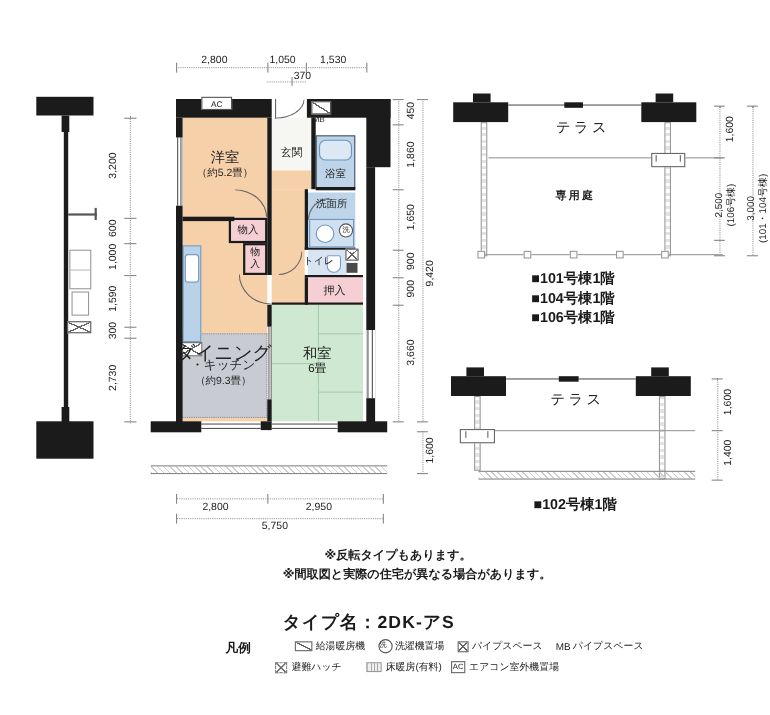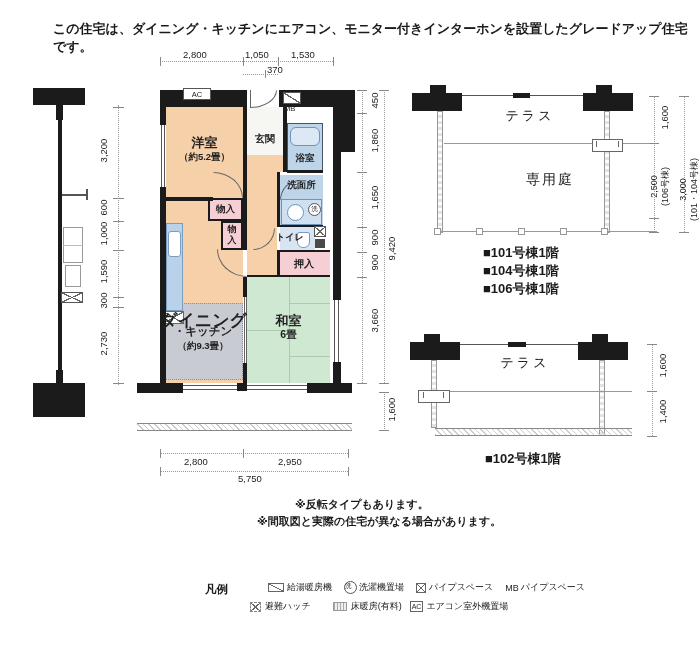--- a/index.html
+++ b/index.html
@@ -1,21 +1,21 @@
 <!DOCTYPE html>
 <html><head>
 <meta charset="utf-8">
 <style>
   html,body{margin:0;padding:0;background:#fff}
   #canvas{position:relative;width:700px;height:650px;background:#ffffff;
     font-family:"Liberation Sans","DejaVu Sans",sans-serif;color:#1a1a1a;overflow:hidden}
   .abs{position:absolute}
   .blk{position:absolute;background:#1b1b1b}
   .room{position:absolute}
-  .rlabel{position:absolute;color:#222;text-align:center;white-space:nowrap;font-weight:bold}
+  .rlabel{position:absolute;color:#222;text-align:center;white-space:nowrap;font-weight:normal}
   .dim{position:absolute;font-size:9.5px;color:#222;white-space:nowrap}
   .vdim{position:absolute;font-size:9.5px;color:#222;white-space:nowrap;text-align:center;
         transform:rotate(-90deg);transform-origin:center}
   .vdim2{position:absolute;font-size:9px;color:#222;white-space:nowrap;text-align:center;
         line-height:10.5px;transform:rotate(-90deg);transform-origin:center}
   .hline{position:absolute;border-top:1px dotted #999}
   .vline{position:absolute;border-left:1px dotted #999}
   .tickh{position:absolute;height:1px;background:#888}
   .tickv{position:absolute;width:1px;background:#888}
   .sline{position:absolute;background:#555}
@@ -45,21 +45,20 @@
   .lg-ac{font-size:7px;border:1px solid #666;padding:0 1px;line-height:9px}
   .lg-dash2{width:22px;height:5px;border-top:1px dashed #555;border-bottom:1px dashed #555;box-sizing:border-box}
   .lg-dash1{width:22px;height:1px;border-top:1px dashed #555}
   .lbl-gap{margin-left:12px}
 </style>
 </head>
 <body>
 
 <div id="canvas">
 
-  <div class="abs" style="left:53px;top:20px;font-size:13px;font-weight:bold;letter-spacing:0px">この住宅は、ダイニング・キッチンにエアコン、モニター付きインターホンを設置したグレードアップ住宅です。</div>
 
   <div class="blk" style="left:33px;top:88px;width:52px;height:17px"></div>
   <div class="blk" style="left:56px;top:105px;width:7px;height:15px"></div>
   <div class="blk" style="left:58px;top:120px;width:4px;height:265px"></div>
   <div class="sline" style="left:62px;top:194px;width:26px;height:2px"></div>
   <div class="sline" style="left:86px;top:189px;width:2px;height:11px"></div>
   <div class="box" style="left:63px;top:227px;width:20px;height:36px;border-color:#999"></div>
   <div class="tickh" style="left:63px;top:245px;width:20px;background:#bbb"></div>
   <div class="box" style="left:65px;top:265px;width:16px;height:22px;border-color:#999"></div>
   <div class="box xfill" style="left:61px;top:292px;width:22px;height:11px"></div>
@@ -230,21 +229,21 @@
   <div class="blk" style="left:596px;top:85px;width:16px;height:8px"></div>
   <div class="sline" style="left:462px;top:95px;width:121px;height:1px"></div>
   <div class="blk" style="left:513px;top:93px;width:17px;height:5px"></div>
   <div class="rlabel" style="left:495px;top:107px;width:70px;font-size:13px;letter-spacing:3px;font-weight:normal">テラス</div>
   <div class="post" style="left:437px;top:111px;height:122px"></div>
   <div class="post" style="left:604px;top:111px;height:122px"></div>
   <div class="sline" style="left:444px;top:143px;width:213px;height:1px;background:#999"></div>
   <div class="box" style="left:592px;top:139px;width:31px;height:13px;border-color:#666"></div>
   <div class="tickv" style="left:596px;top:141px;height:6px;background:#666"></div>
   <div class="tickv" style="left:618px;top:141px;height:6px;background:#666"></div>
-  <div class="rlabel" style="left:510px;top:171px;width:80px;font-size:14px;letter-spacing:2px;font-weight:normal">専用庭</div>
+  <div class="rlabel" style="left:483px;top:171px;width:80px;font-size:10px;letter-spacing:2px;font-weight:bold">専用庭</div>
   <div class="sline" style="left:435px;top:231px;width:222px;height:1px;background:#999"></div>
   <div class="box" style="left:434px;top:228px;width:7px;height:7px;border-color:#999"></div>
   <div class="box" style="left:476px;top:228px;width:7px;height:7px;border-color:#999"></div>
   <div class="box" style="left:518px;top:228px;width:7px;height:7px;border-color:#999"></div>
   <div class="box" style="left:560px;top:228px;width:7px;height:7px;border-color:#999"></div>
   <div class="box" style="left:601px;top:228px;width:7px;height:7px;border-color:#999"></div>
 
   <div class="vline" style="left:654px;top:96px;height:136px"></div>
   <div class="tickh" style="left:649px;top:96px;width:10px"></div>
   <div class="tickh" style="left:649px;top:143px;width:10px"></div>
@@ -285,20 +284,21 @@
   <div class="vline" style="left:652px;top:344px;height:92px"></div>
   <div class="tickh" style="left:647px;top:344px;width:10px"></div>
   <div class="tickh" style="left:647px;top:391px;width:10px"></div>
   <div class="tickh" style="left:647px;top:436px;width:10px"></div>
   <div class="vdim" style="left:640px;top:360px;width:44px">1,600</div>
   <div class="vdim" style="left:640px;top:406px;width:44px">1,400</div>
   <div class="abs" style="left:485px;top:450px;font-size:13px;font-weight:bold">■102号棟1階</div>
 
   <div class="abs" style="left:257px;top:514px;font-size:11px;font-weight:bold">※間取図と実際の住宅が異なる場合があります。</div>
   <div class="abs" style="left:295px;top:497px;font-size:11px;font-weight:bold">※反転タイプもあります。</div>
+  <div class="abs" style="left:257px;top:556px;font-size:16px;font-weight:bold;letter-spacing:1px">タイプ名：2DK-アS</div>
 
   <div class="abs" style="left:205px;top:582px;font-size:11.5px;font-weight:bold">凡例</div>
   <div class="lrow" style="left:268px;top:581px">
     <span class="ic lg-diag diagfill"></span>
     <span style="margin-left:3px">給湯暖房機</span>
     <span class="ic lg-circle lbl-gap">洗</span>
     <span style="margin-left:2px">洗濯機置場</span>
     <span class="ic lg-x xfill lbl-gap"></span>
     <span style="margin-left:3px">パイプスペース</span>
     <span class="lbl-gap">MB</span>

